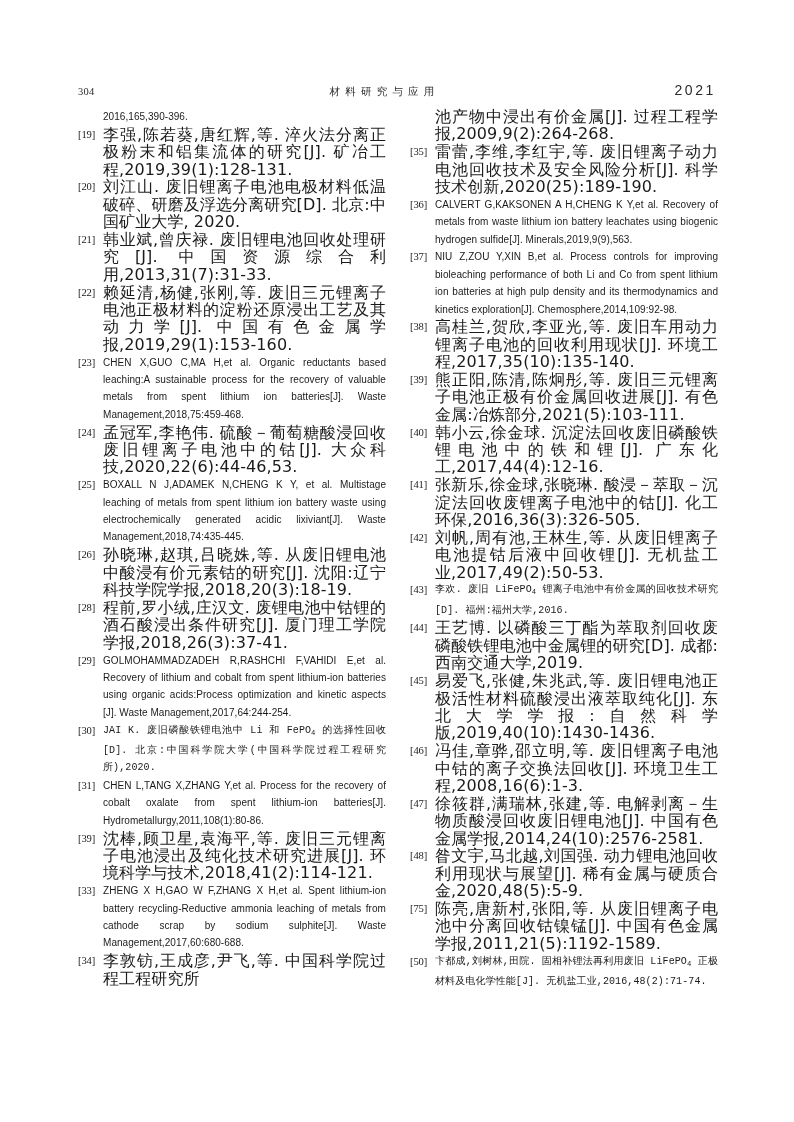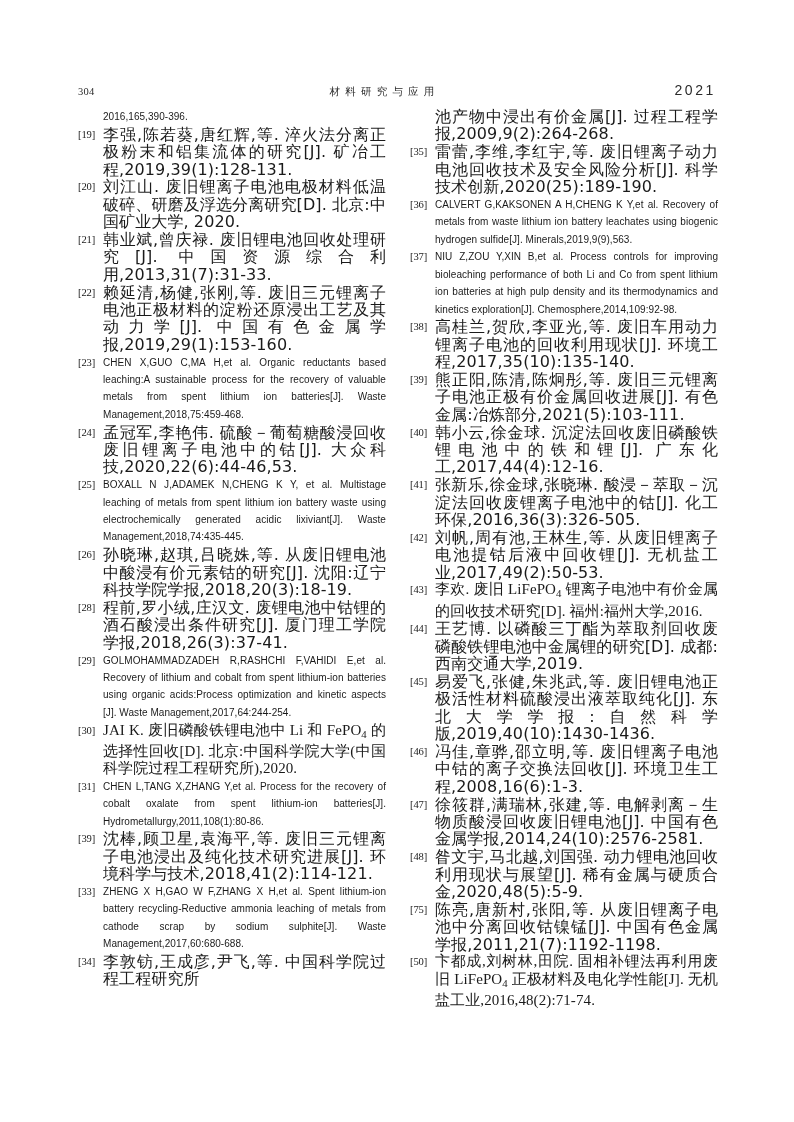--- a/index.html
+++ b/index.html
@@ -112,22 +112,22 @@
     font-family: "DejaVu Sans", "Liberation Sans", sans-serif;
     font-size: 16px;
     letter-spacing: 0.1px;
   }
   .ref-text.latin {
     font-family: Liberation Sans, sans-serif;
     font-size: 10px;
     letter-spacing: 0.05px;
   }
   .ref-text.mixed {
-    font-family: Liberation Serif, serif;
-    font-size: 15px;
+    font-family: Liberation Mono, monospace;
+    font-size: 10px;
     letter-spacing: 0.1px;
   }
   .ref-text sub {
     font-size: 0.72em;
     vertical-align: -0.25em;
   }
 </style>
 </head>
 <body>
 
@@ -263,21 +263,21 @@
           <li class="ref-item">
             <span class="ref-num">[47]</span>
             <span class="ref-text cjk">徐筱群,满瑞林,张建,等. 电解剥离－生物质酸浸回收废旧锂电池[J]. 中国有色金属学报,2014,24(10):2576-2581.</span>
           </li>
           <li class="ref-item">
             <span class="ref-num">[48]</span>
             <span class="ref-text cjk">昝文宇,马北越,刘国强. 动力锂电池回收利用现状与展望[J]. 稀有金属与硬质合金,2020,48(5):5-9.</span>
           </li>
           <li class="ref-item">
             <span class="ref-num">[75]</span>
-            <span class="ref-text cjk">陈亮,唐新村,张阳,等. 从废旧锂离子电池中分离回收钴镍锰[J]. 中国有色金属学报,2011,21(7):1192-1198.</span>
+            <span class="ref-text cjk">陈亮,唐新村,张阳,等. 从废旧锂离子电池中分离回收钴镍锰[J]. 中国有色金属学报,2011,21(5):1192-1589.</span>
           </li>
           <li class="ref-item">
             <span class="ref-num">[50]</span>
             <span class="ref-text mixed">卞都成,刘树林,田院. 固相补锂法再利用废旧 LiFePO<sub>4</sub> 正极材料及电化学性能[J]. 无机盐工业,2016,48(2):71-74.</span>
           </li>
         </ul>
       </div>
   </div>
 
 </div>

